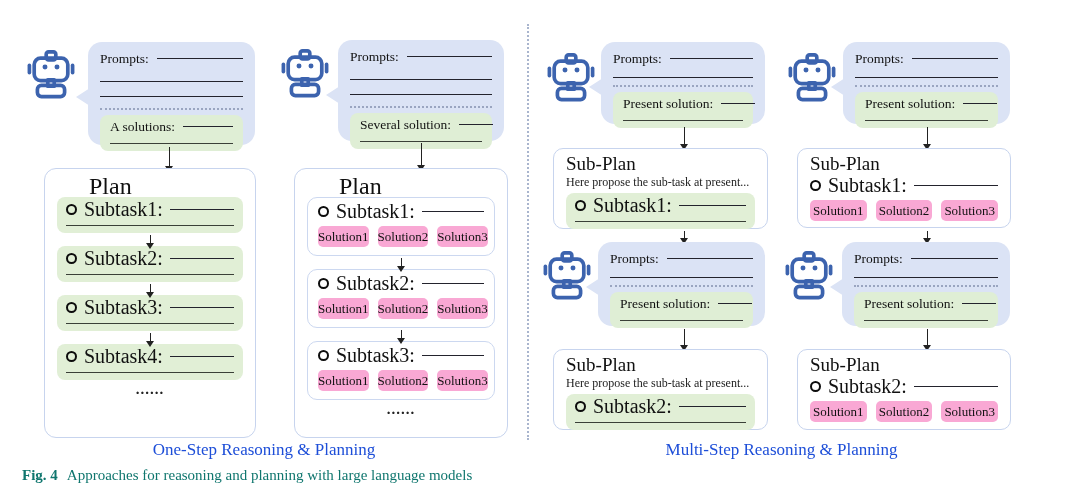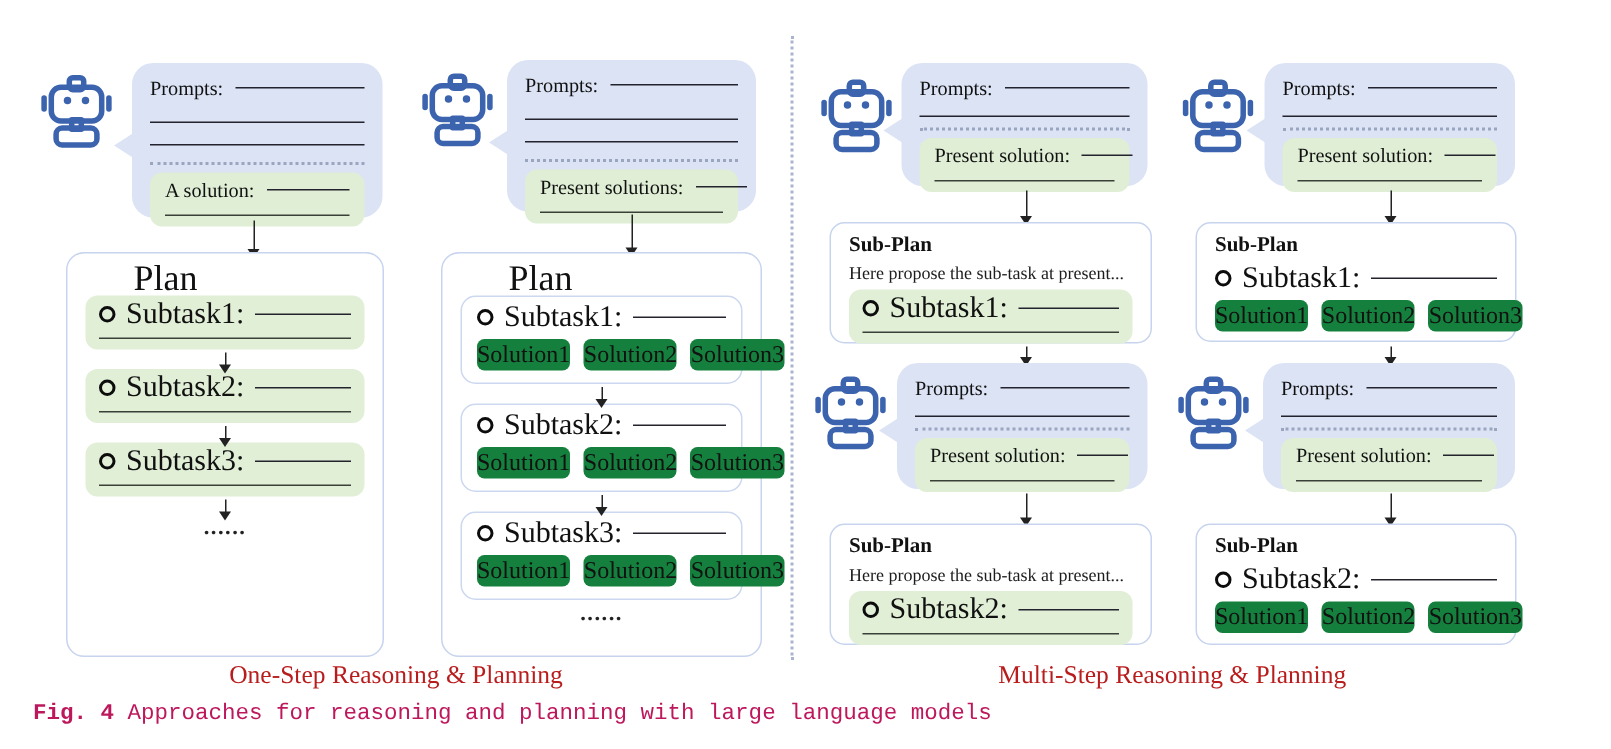--- a/index.html
+++ b/index.html
@@ -23,44 +23,44 @@
   .dotsep{height:0;border-top:2px dotted #9aa5c0;}
   .b-tall .dotsep{margin-top:11px;}
   .b-short .dotsep{margin-top:7px;}
   .gbox{background:#dfeed5;border-radius:8px;margin-top:5px;padding:3px 10px 7px;}
   .gbox .fullline{margin-top:8px;border-top-color:#3a4038;}
 
   
   .panelbox{position:absolute;background:#fff;border:1.5px solid #c7d4ee;border-radius:12px;box-sizing:border-box;padding:4px 12px 6px;}
   .ptitle{font-size:24px;line-height:22px;margin-top:2px;margin-left:32px;}
   .pdesc{font-size:12.5px;line-height:15px;margin:2px 0 6px;color:#1c1c1c;}
-  .stitle{font-size:14px;line-height:20px;margin-top:1px;font-weight:bold;}
+  .stitle{font-size:19px;line-height:20px;margin-top:1px;}
   .sdesc{font-size:12px;line-height:14px;margin:1px 0 4px;color:#1c1c1c;}
 
   .task{background:#e1efd6;border-radius:8px;padding:3px 9px 7px;}
   .task .fullline{margin-top:7px;border-top-color:#3a4038;}
   .bullet{width:7px;height:7px;border:2px solid #0c0c0c;border-radius:50%;flex:0 0 auto;}
   .tlabel{font-size:20px;white-space:nowrap;line-height:18px;}
   .task .lrow,.group .lrow,.subtaskrow{gap:7px;}
 
   .group{background:#fff;border:1.5px solid #ccd8f0;border-radius:10px;padding:4px 10px 8px;}
   .solrow{display:flex;gap:9px;margin-top:6px;}
-  .solbtn{flex:1 1 0;background:#15803d;border-radius:5px;text-align:center;font-size:16px;line-height:15px;padding:3px 0;}
+  .solbtn{flex:1 1 0;background:#f9a8d4;border-radius:5px;text-align:center;font-size:13px;line-height:15px;padding:3px 0;}
 
   .flowarrow{width:0;height:9px;border-left:1.5px solid #222;margin:2px auto 2px;position:relative;}
   .flowarrow::after{content:"";position:absolute;left:-4.7px;bottom:-5px;border:4px solid transparent;border-top:6px solid #222;border-bottom:0;}
   .varrow{position:absolute;width:0;border-left:1.5px solid #222;}
   .varrow::after{content:"";position:absolute;left:-4.7px;bottom:-5px;border:4px solid transparent;border-top:6px solid #222;border-bottom:0;}
 
   .ellipsis{text-align:center;font-size:15px;letter-spacing:1px;margin-top:1px;font-weight:bold;color:#222;}
 
   .divider{position:absolute;left:527px;top:24px;height:416px;width:0;border-left:2px dotted #a9b5ce;}
 
-  .groupcap{position:absolute;top:440px;text-align:center;font-size:17px;color:#b91c1c;}
-  .figcap{position:absolute;left:22px;top:467px;font-family:Liberation Mono, monospace;font-size:15px;color:#be185d;}
+  .groupcap{position:absolute;top:440px;text-align:center;font-size:17px;color:#1d4ed8;}
+  .figcap{position:absolute;left:22px;top:467px;font-family:Liberation Serif, serif;font-size:15px;color:#0f766e;}
   .figcap .fl{font-weight:bold;margin-right:9px;}
 </style>
 </head>
 <body>
 
 <svg width="0" height="0" style="position:absolute">
   <defs>
     <g id="robot" fill="none" stroke="#3c63ae" stroke-width="4.6" stroke-linecap="round" stroke-linejoin="round">
       <rect x="24" y="2" width="12" height="10" rx="3"></rect>
       <rect x="9" y="10" width="42" height="28" rx="8"></rect>
@@ -82,21 +82,21 @@
   <span class="tail"></span>
   <div class="lrow">
     <span class="blabel">Prompts:</span>
     <span class="bline"></span>
   </div>
   <div class="fullline"></div>
   <div class="fullline"></div>
   <div class="dotsep"></div>
   <div class="gbox">
     <div class="lrow">
-      <span class="blabel">A solution:</span>
+      <span class="blabel">A solutions:</span>
       <span class="bline"></span>
     </div>
     <div class="fullline"></div>
   </div>
 </div>
 
 <div class="varrow" style="left:169px;top:147px;height:20px"></div>
 
 <div class="panelbox" style="left:44px;top:168px;width:212px;height:270px">
   <div class="ptitle">Plan</div>
@@ -121,39 +121,47 @@
   <div class="flowarrow"></div>
   <div class="task">
     <div class="lrow">
         <span class="bullet"></span>
       <span class="tlabel">Subtask3:</span>
       <span class="bline"></span>
       </div>
     <div class="fullline"></div>
   </div>
   <div class="flowarrow"></div>
+  <div class="task">
+    <div class="lrow">
+        <span class="bullet"></span>
+      <span class="tlabel">Subtask4:</span>
+      <span class="bline"></span>
+      </div>
+    <div class="fullline"></div>
+  </div>
   <div class="ellipsis">......</div>
 </div>
 
 <svg class="robot" style="left:281px;top:48px" viewBox="0 0 60 62">
     <use href="#robot"></use>
   </svg>
 
 <div class="bubble b-tall" style="left:338px;top:40px;width:166px;height:101px">
   <span class="tail"></span>
   <div class="lrow">
     <span class="blabel">Prompts:</span>
     <span class="bline"></span>
   </div>
   <div class="fullline"></div>
   <div class="fullline"></div>
   <div class="dotsep"></div>
   <div class="gbox">
     <div class="lrow">
-      <span class="blabel">Present solutions:</span>
+      <span class="blabel">Several solution:</span>
       <span class="bline shortline"></span>
     </div>
     <div class="fullline"></div>
   </div>
 </div>
 
 <div class="varrow" style="left:421px;top:143px;height:23px"></div>
 
 <div class="panelbox" style="left:294px;top:168px;width:214px;height:270px">
   <div class="ptitle">Plan</div>

